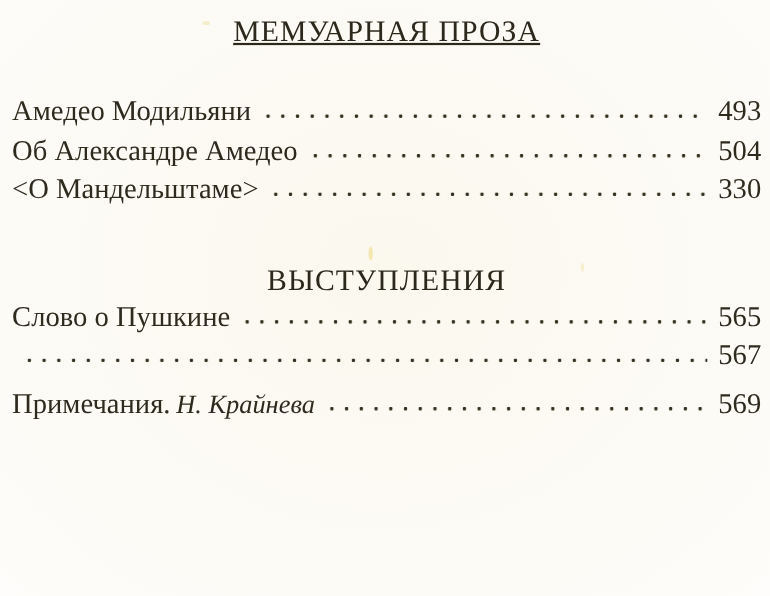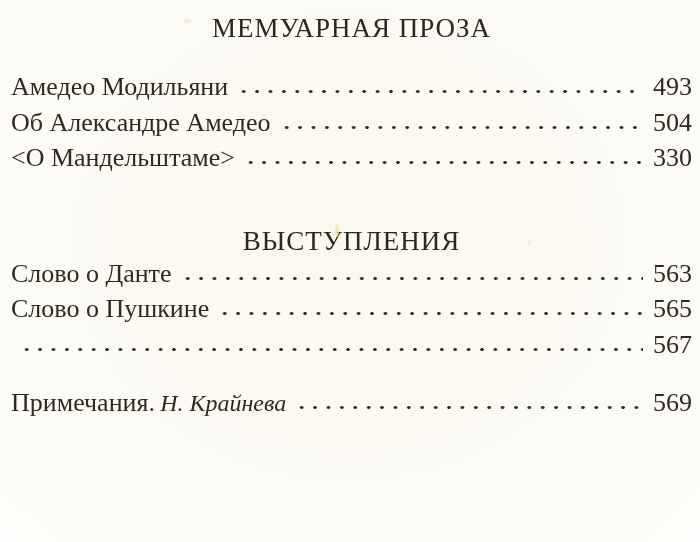--- a/index.html
+++ b/index.html
@@ -19,21 +19,21 @@
   }
   .toc-heading {
     margin: 0;
     text-align: center;
     font-size: 27px;
     font-weight: normal;
     letter-spacing: 1px;
     line-height: 30px;
     color: #2c281c;
   }
-  .toc-heading.first { margin-bottom: 26px; }
+  .toc-heading.first { margin-bottom: 40px; text-decoration: underline; }
   .toc-heading.second { margin-top: 50px; }
   .toc-row {
     display: flex;
     align-items: baseline;
     height: 35.5px;
     font-size: 26px;
     line-height: 35.5px;
     white-space: nowrap;
   }
   .toc-title { flex: 0 0 auto; text-align: right; }
@@ -44,21 +44,21 @@
   .dot-leader {
     flex: 1 1 auto;
     height: 5px;
     margin: 0 10px 0 9px;
     background-image: radial-gradient(circle, #33301f 1.45px, rgba(51,48,31,0) 1.9px);
     background-size: 13.4px 5px;
     background-repeat: repeat-x;
     background-position: left bottom 1px;
   }
   .toc-page { flex: 0 0 auto; }
-  .notes-row { margin-top: 23px; }
+  .notes-row { margin-top: 8px; }
   .index-row { margin-top: 10px; }
   
   .speck {
     position: absolute;
     border-radius: 50%;
     pointer-events: none;
   }
   .speck.s1 { left: 335px; top: 224px; width: 4px; height: 13px; background: #f2e29b; opacity: .75; filter: blur(0.6px); }
   .speck.s2 { left: 184px; top: 19px;  width: 7px; height: 4px;  background: #efe6ae; opacity: .6;  filter: blur(0.7px); }
   .speck.s3 { left: 528px; top: 239px; width: 3px; height: 8px;  background: #f3e7ad; opacity: .5;  filter: blur(0.7px); }
@@ -84,25 +84,20 @@
 
 
   <div class="toc-row">
     <span class="toc-title">&lt;О Мандельштаме&gt;</span>
     <span class="dot-leader"></span>
     <span class="toc-page">330</span>
   </div>
 
   <h1 class="toc-heading second">ВЫСТУПЛЕНИЯ</h1>
 
-  <div class="toc-row">
-    <span class="toc-title">Слово о Данте</span>
-    <span class="dot-leader"></span>
-    <span class="toc-page">563</span>
-  </div>
 
   <div class="toc-row">
     <span class="toc-title">Слово о Пушкине</span>
     <span class="dot-leader"></span>
     <span class="toc-page">565</span>
   </div>
 
   <div class="toc-row">
     <span class="dot-leader"></span>
     <span class="toc-page">567</span>

